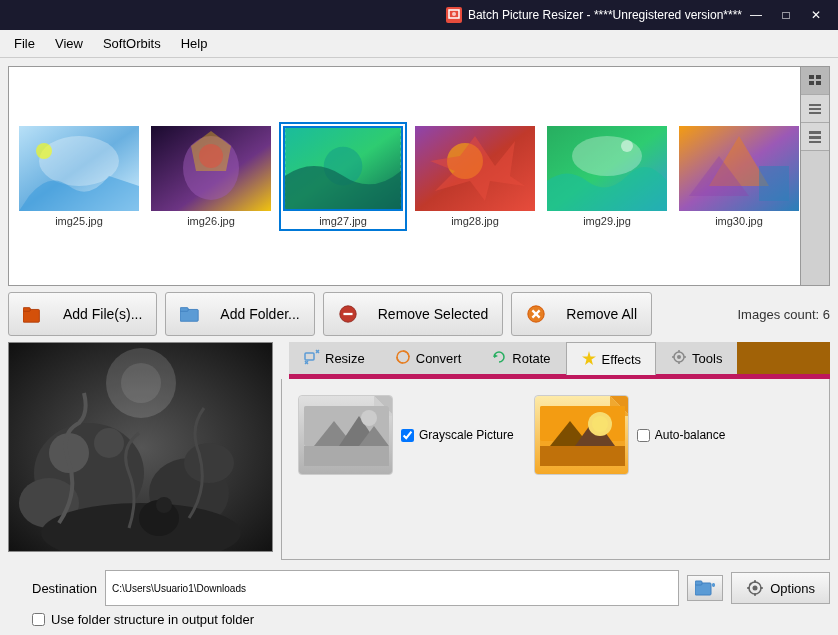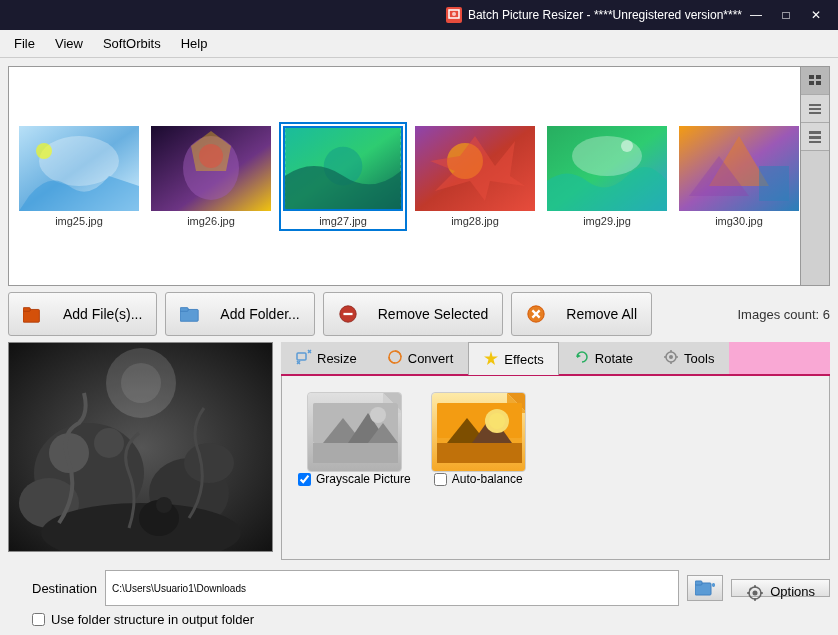--- a/index.html
+++ b/index.html
@@ -168,22 +168,23 @@
     }
 
     
     .tab-panel {
       flex: 1;
       display: flex;
       flex-direction: column;
     }
     .tabs-header {
       display: flex;
-      border-bottom: 2px solid #be185d;
-      background: #f9a8d4;
+      border-bottom: 5px solid #be185d;
+      background: #a16207;
+      margin-left: 8px;
     }
     .tab {
       display: flex;
       align-items: center;
       gap: 5px;
       padding: 6px 14px;
       cursor: pointer;
       border: 1px solid transparent;
       border-bottom: none;
       font-size: 13px;
@@ -208,22 +209,22 @@
       border: 1px solid #aaa;
       border-top: none;
       display: flex;
       gap: 20px;
       align-items: flex-start;
     }
 
     
     .effect-item {
       display: flex;
-      flex-direction: column;
-      align-items: center;
+      align-items: center;
+      gap: 8px;
     }
     .effect-thumb {
       width: 95px;
       height: 80px;
       border: 1px solid #ccc;
       border-radius: 4px;
       overflow: hidden;
       position: relative;
       background: #e8e8e8;
     }
@@ -269,28 +270,28 @@
       height: 26px;
       background: linear-gradient(to bottom, #f8f8f8, #d8d8d8);
       border: 1px solid #aaa;
       cursor: pointer;
       display: flex;
       align-items: center;
       justify-content: center;
     }
     .options-btn {
       display: flex;
-      align-items: flex-start;
+      align-items: center;
       gap: 6px;
       padding: 4px 14px;
       background: linear-gradient(to bottom, #f8f8f8, #e0e0e0);
       border: 1px solid #aaa;
       cursor: pointer;
       font-size: 13px;
-      height: 18px;
+      height: 32px;
     }
     .start-btn {
       display: flex;
       align-items: center;
       gap: 6px;
       padding: 4px 18px;
       background: linear-gradient(to bottom, #6adc3a, #4ab828);
       border: 1px solid #3a9820;
       cursor: pointer;
       font-size: 14px;
@@ -604,36 +605,36 @@
         <div class="tab">
           <span class="tab-icon">
             <svg width="16" height="16" viewBox="0 0 16 16">
               <circle cx="8" cy="8" r="6" fill="none" stroke="#e67e22" stroke-width="1.5"></circle>
               <path d="M8,2 A6,6 0 0,1 14,8" stroke="#e67e22" stroke-width="1.5" fill="none" marker-end="url(#arr)"></path>
               <path d="M8,14 A6,6 0 0,1 2,8" stroke="#e67e22" stroke-width="1.5" fill="none"></path>
             </svg>
           </span>
           <span>Convert</span>
         </div>
-        <div class="tab active">
-          <span class="tab-icon">
-            <svg width="16" height="16" viewBox="0 0 16 16">
-              <polygon points="8,1 9.5,6.5 15,6.5 10.5,9.5 12,15 8,12 4,15 5.5,9.5 1,6.5 6.5,6.5" fill="#f1c40f"></polygon>
-            </svg>
-          </span>
-          <span>Effects</span>
-        </div>
         <div class="tab">
           <span class="tab-icon">
             <svg width="16" height="16" viewBox="0 0 16 16">
               <path d="M3,8 A5,5 0 1,1 8,13" fill="none" stroke="#27ae60" stroke-width="1.5"></path>
               <polygon points="3,5 3,9 7,7" fill="#27ae60"></polygon>
             </svg>
           </span>
           <span>Rotate</span>
+        </div>
+        <div class="tab active">
+          <span class="tab-icon">
+            <svg width="16" height="16" viewBox="0 0 16 16">
+              <polygon points="8,1 9.5,6.5 15,6.5 10.5,9.5 12,15 8,12 4,15 5.5,9.5 1,6.5 6.5,6.5" fill="#f1c40f"></polygon>
+            </svg>
+          </span>
+          <span>Effects</span>
         </div>
         <div class="tab">
           <span class="tab-icon">
             <svg width="16" height="16" viewBox="0 0 16 16">
               <circle cx="8" cy="8" r="5" fill="none" stroke="#888" stroke-width="1.5"></circle>
               <circle cx="8" cy="8" r="2" fill="#888"></circle>
               <line x1="8" y1="1" x2="8" y2="3" stroke="#888" stroke-width="1.5"></line>
               <line x1="8" y1="13" x2="8" y2="15" stroke="#888" stroke-width="1.5"></line>
               <line x1="1" y1="8" x2="3" y2="8" stroke="#888" stroke-width="1.5"></line>
               <line x1="13" y1="8" x2="15" y2="8" stroke="#888" stroke-width="1.5"></line>

